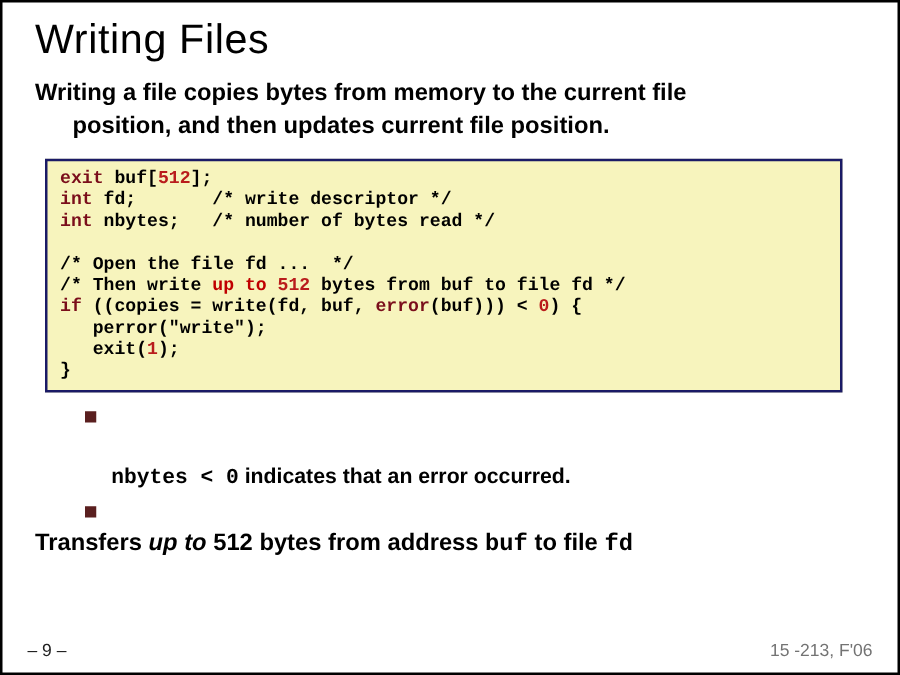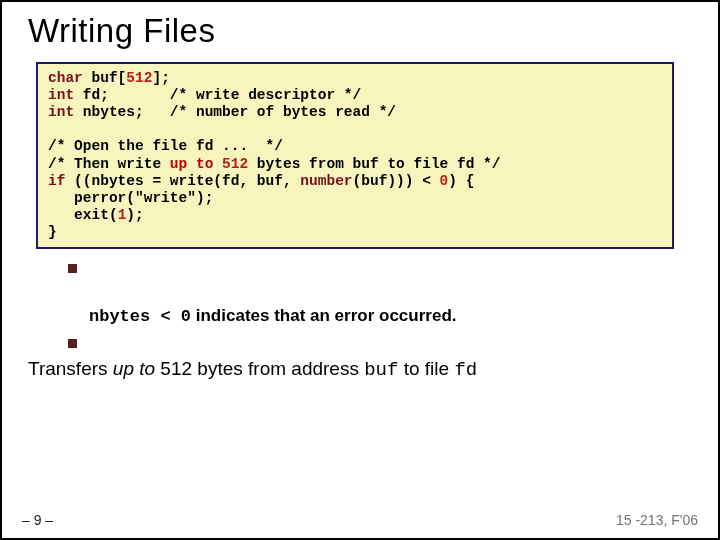--- a/index.html
+++ b/index.html
@@ -73,21 +73,21 @@
     flex: 0 0 auto;
   }
   .bultext {
     font-size: 17px;
     font-weight: bold;
     line-height: 1.3;
     margin-top: 46px;
   }
   .transfers {
     font-size: 19px;
-    font-weight: normal;
+    font-weight: bold;
     margin-top: 6px;
   }
   .transfers .upto { font-style: italic; }
   .footer-left {
     position: absolute;
     left: 20px;
     bottom: 10px;
     font-size: 14px;
     color: #222;
   }
@@ -99,28 +99,32 @@
     color: #737373;
   }
 </style>
 </head>
 <body>
 
 <div class="slide">
 
   <div class="title">Writing Files</div>
 
+  <div class="subtitle">
+    <span>Writing a file copies bytes from memory to the current file</span>
+    <span class="indent">position, and then updates current file position.</span>
+  </div>
 
-  <div class="codebox"><span class="kw">char</span><span> buf[</span><span class="num">512</span><span>];</span>
+  <div class="codebox"><span class="kw">exit</span><span> buf[</span><span class="num">512</span><span>];</span>
 <span class="kw">int</span><span> fd;       /* write descriptor */</span>
 <span class="kw">int</span><span> nbytes;   /* number of bytes read */</span>
 <span></span>
 <span>/* Open the file fd ...  */</span>
 <span>/* Then write </span><span class="red">up to</span><span> </span><span class="num">512</span><span> bytes from buf to file fd */</span>
-<span class="kw">if</span><span> ((nbytes = write(fd, buf, </span><span class="kw">number</span><span>(buf))) &lt; </span><span class="num">0</span><span>) {</span>
+<span class="kw">if</span><span> ((copies = write(fd, buf, </span><span class="kw">error</span><span>(buf))) &lt; </span><span class="num">0</span><span>) {</span>
 <span>   perror("write");</span>
 <span>   exit(</span><span class="num">1</span><span>);</span>
 <span>}</span></div>
 
 
   <div class="bullets">
     <div class="row">
       <div class="sq"></div>
       <div class="bultext">
         <span class="mono">nbytes &lt; 0</span><span> indicates that an error occurred.</span>

